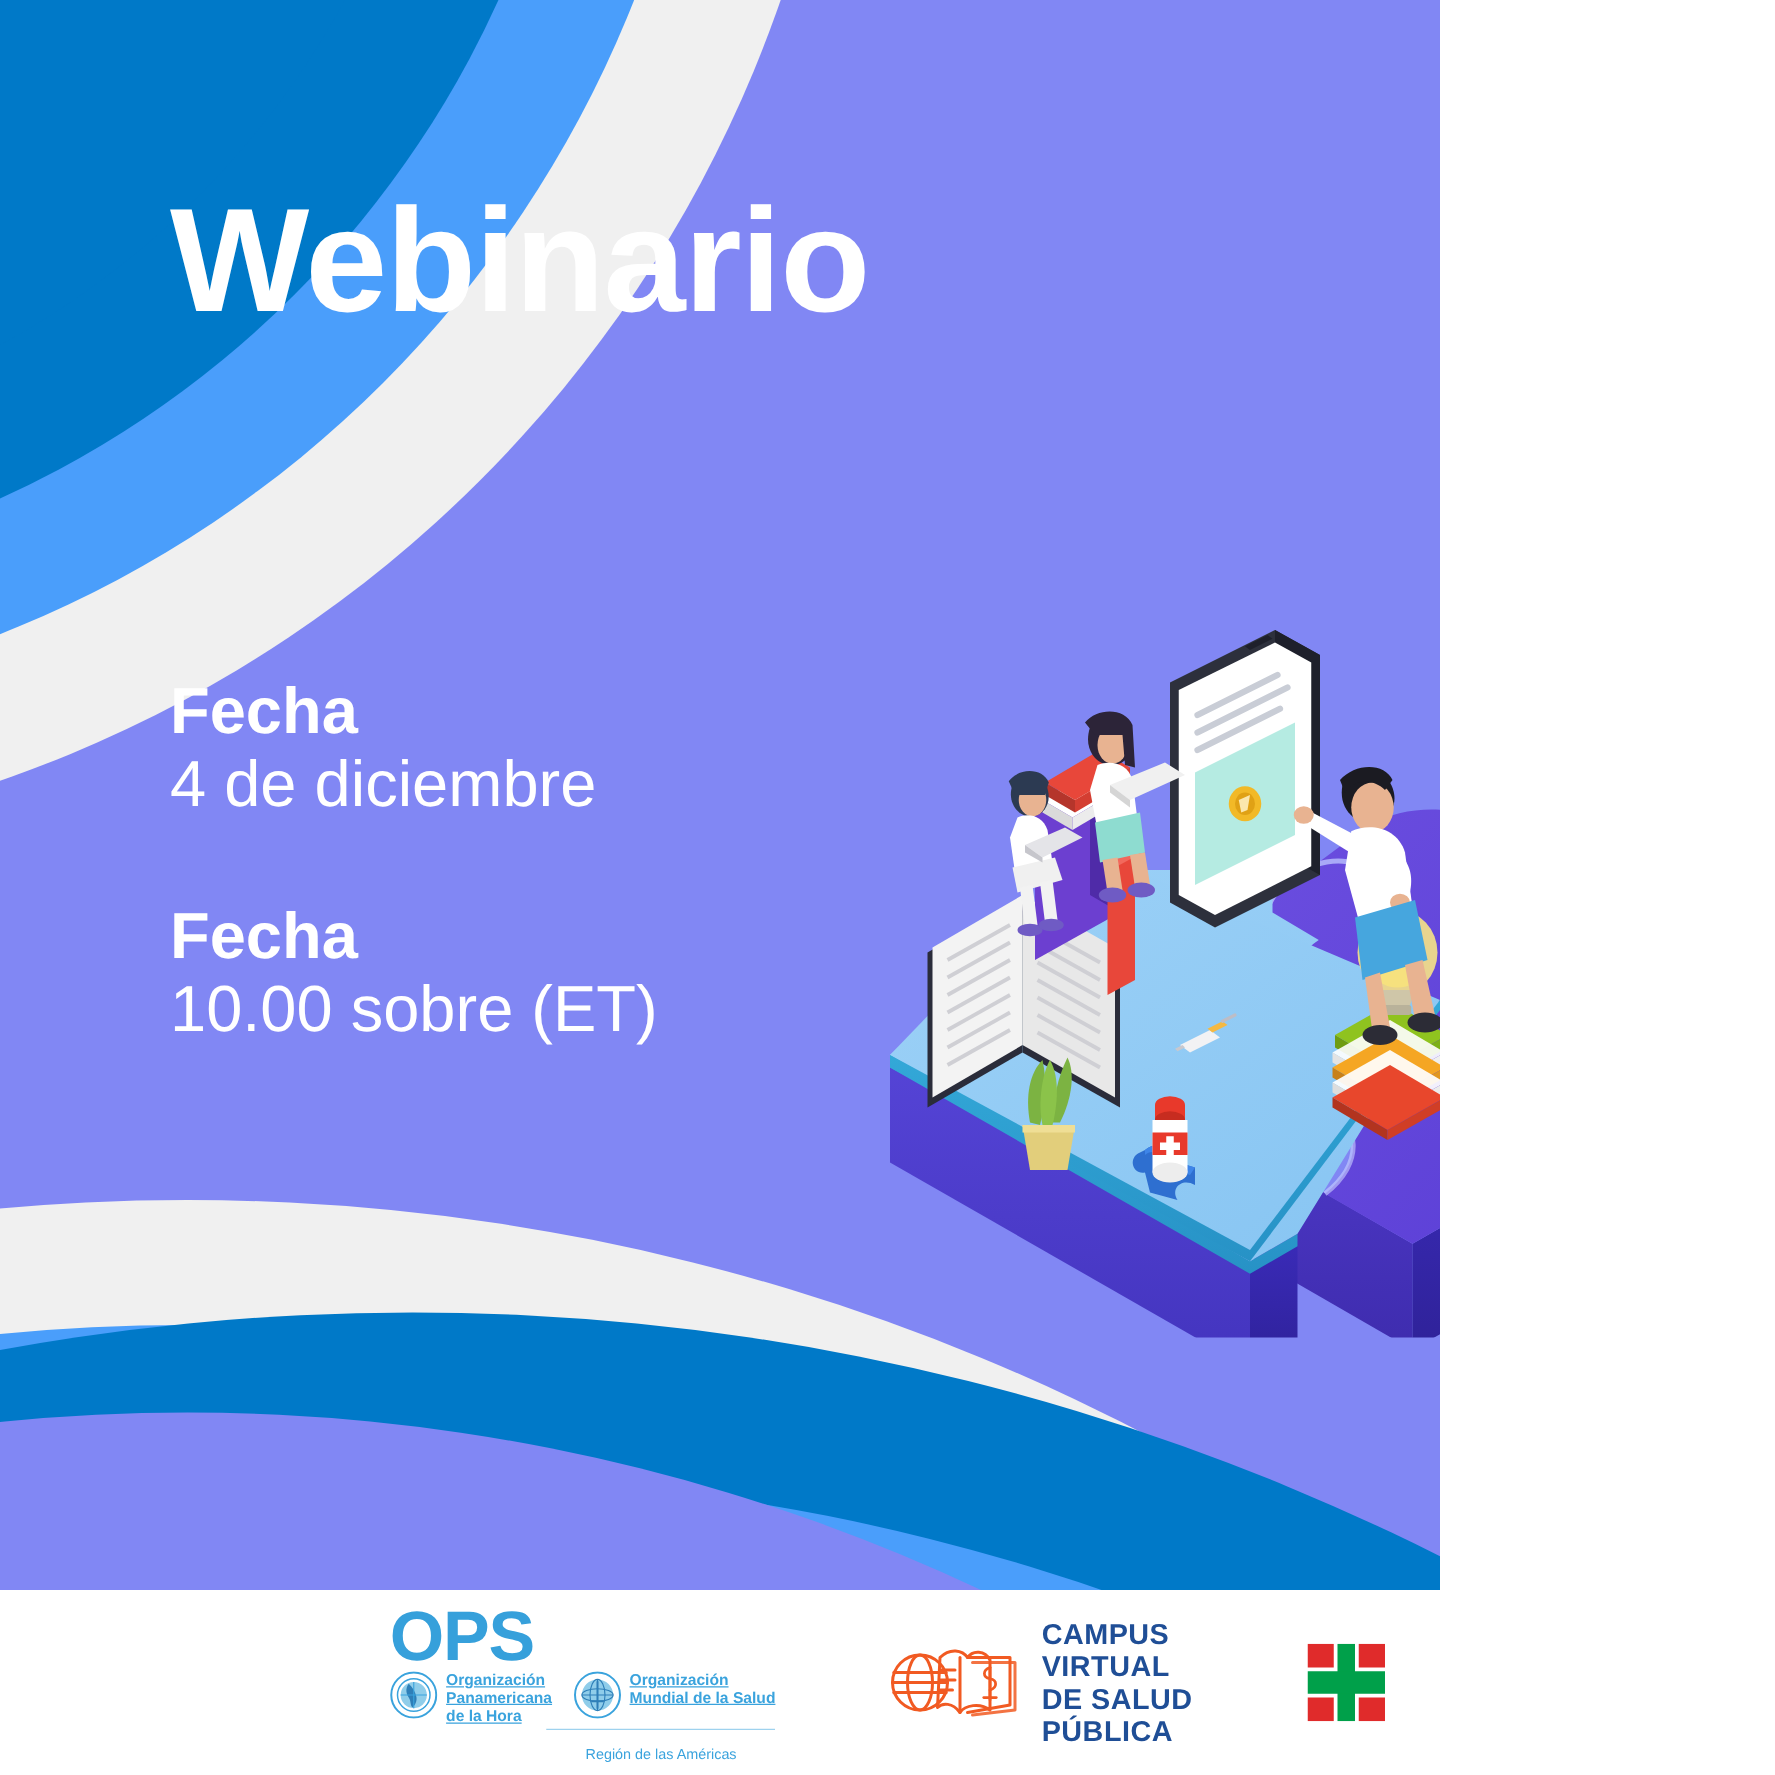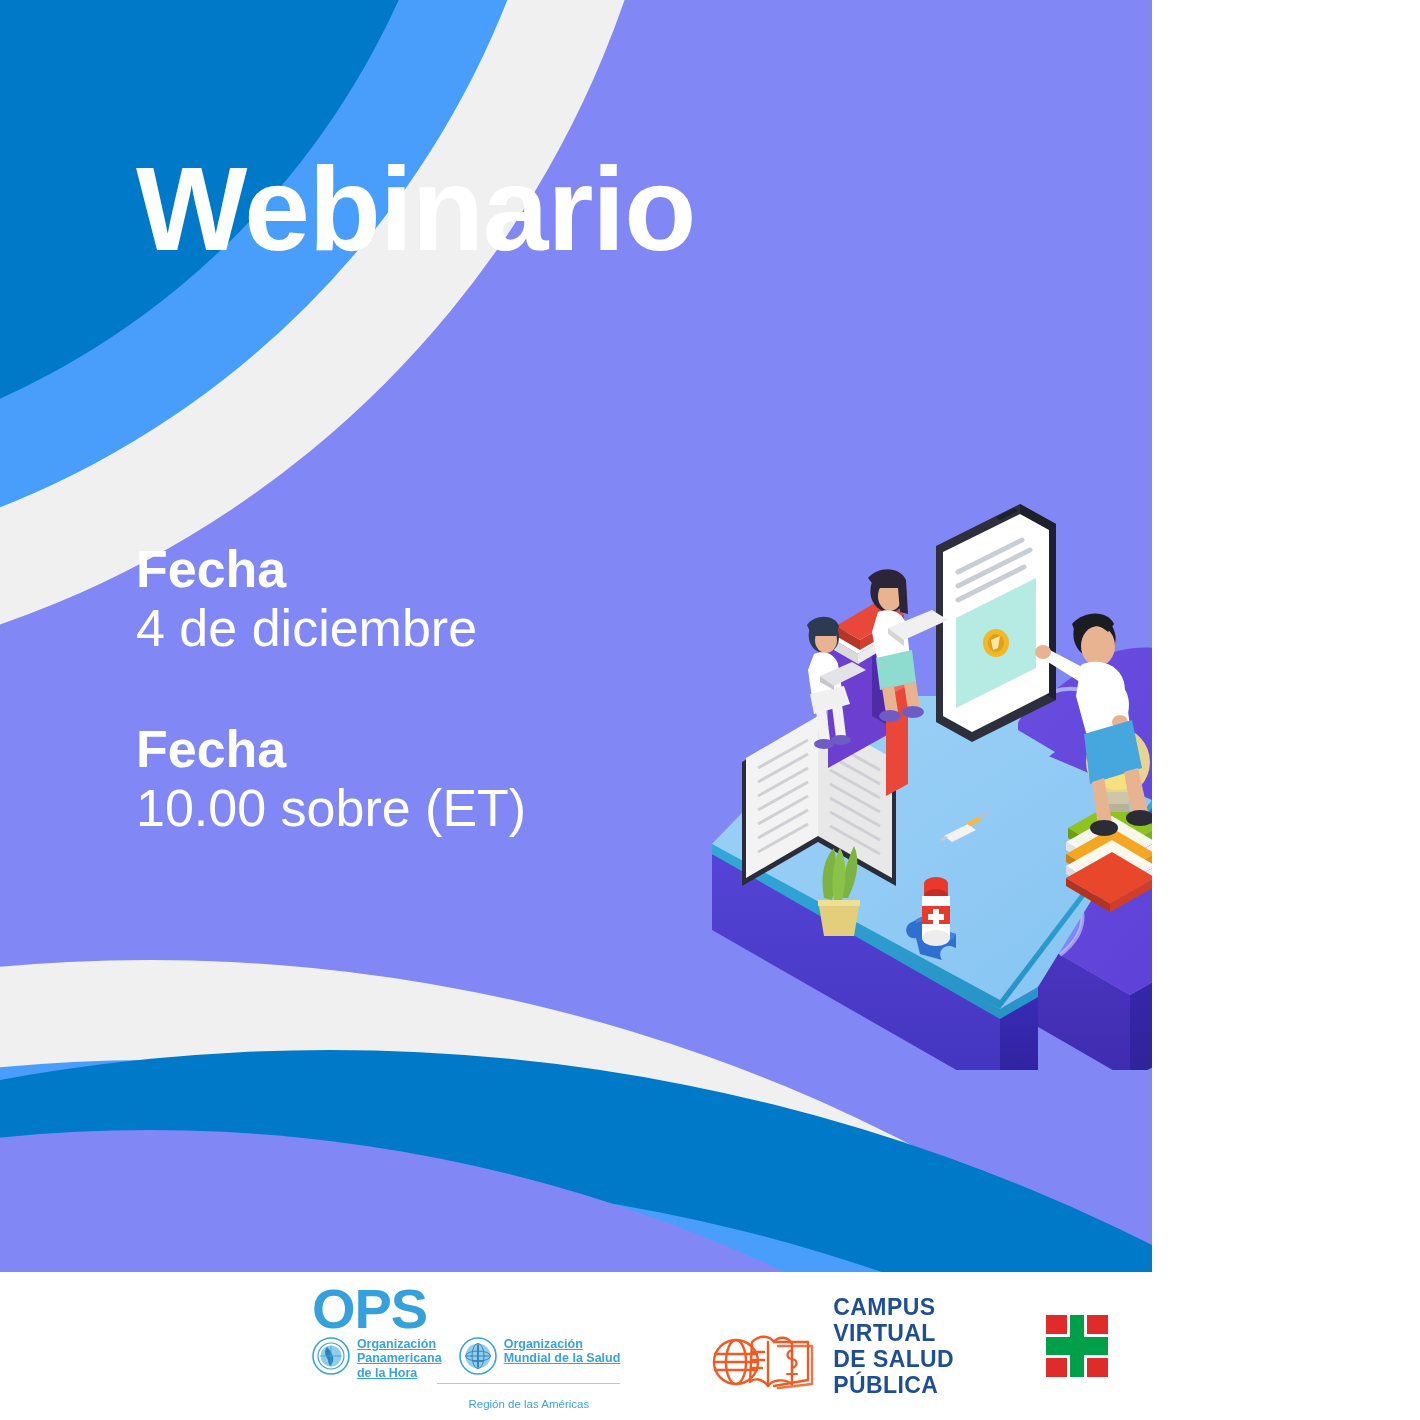--- a/index.html
+++ b/index.html
@@ -58,21 +58,21 @@
     font-size:12.5px;line-height:1.16;color:#3AA3DD;font-weight:700;
     white-space:nowrap;
     text-decoration:underline;
   }
   .ops-region{
     font-size:11.5px;color:#3AA3DD;text-align:center;margin-top:3px;
     border-top:1px solid #9ED2EE;padding-top:14px;width:183px;margin-left:auto;
   }
   .ops-right{display:flex;flex-direction:column;}
   
-  .campus{gap:13px;align-items:flex-end;}
+  .campus{gap:13px;}
   .campus-txt{
     font-size:23px;line-height:1.13;font-weight:700;color:#1F4E96;
     letter-spacing:0.4px;
   }
   
   .hosp{gap:14px;}
   .hosp-txt{line-height:1.08;}
   .hosp-1{font-size:33px;font-weight:400;color:#3A3A3A;}
   .hosp-2{font-size:34px;font-weight:700;color:#232323;}
 </style>

